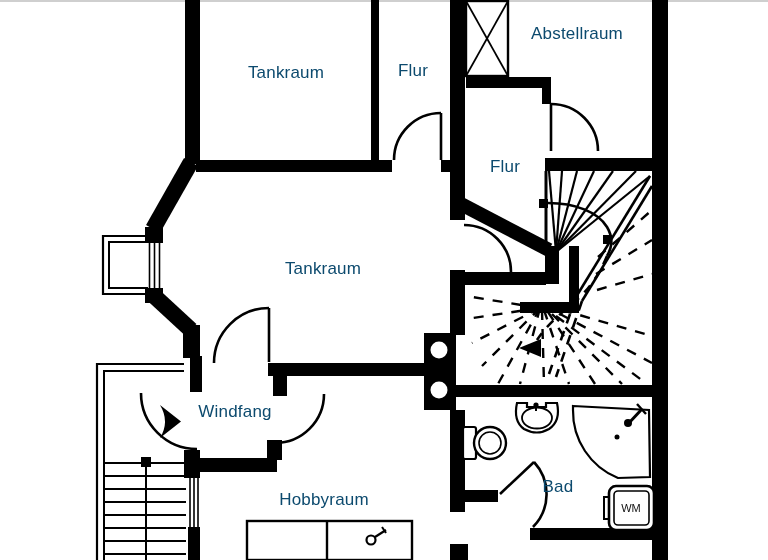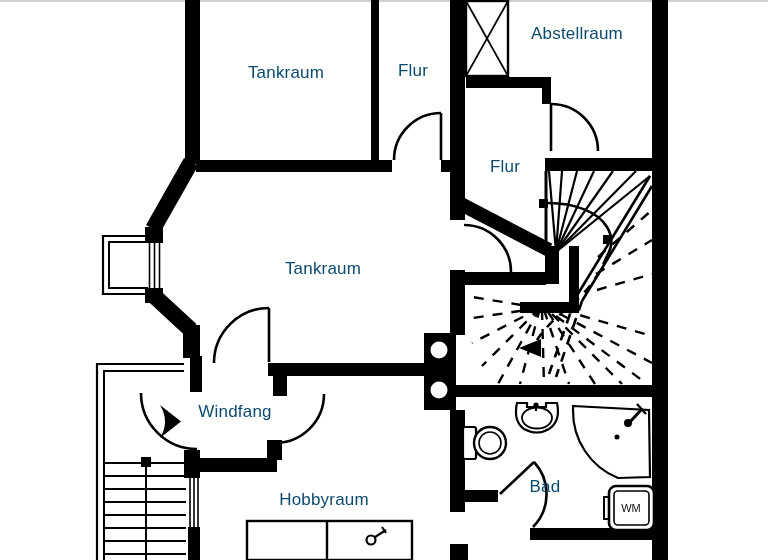--- a/index.html
+++ b/index.html
@@ -220,16 +220,16 @@
   </g>
 </svg>
 
 <div class="room-label" style="left:286px;top:73px">Tankraum</div>
 <div class="room-label" style="left:413px;top:71px">Flur</div>
 <div class="room-label" style="left:577px;top:34px">Abstellraum</div>
 <div class="room-label" style="left:505px;top:167px">Flur</div>
 <div class="room-label" style="left:323px;top:269px">Tankraum</div>
 <div class="room-label" style="left:235px;top:412px">Windfang</div>
 <div class="room-label" style="left:324px;top:500px">Hobbyraum</div>
-<div class="room-label" style="left:545px;top:487px">Bad</div>
+<div class="room-label" style="left:558px;top:487px">Bad</div>
 <div class="small-label" style="left:631px;top:508px">WM</div>
 
 </div>
 
 </body></html>

